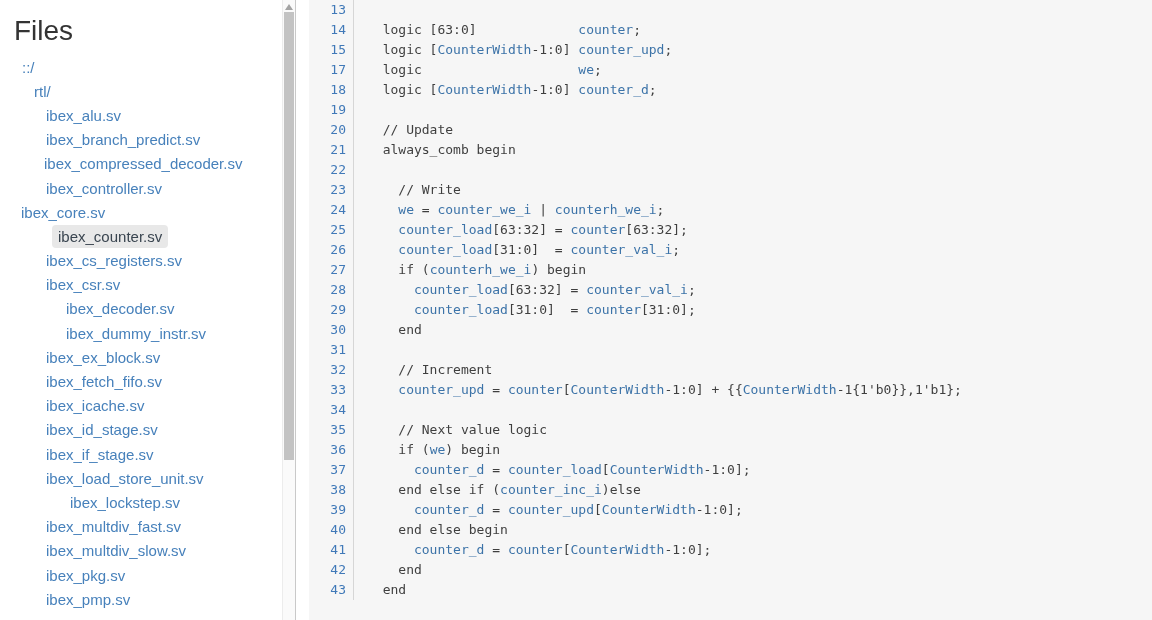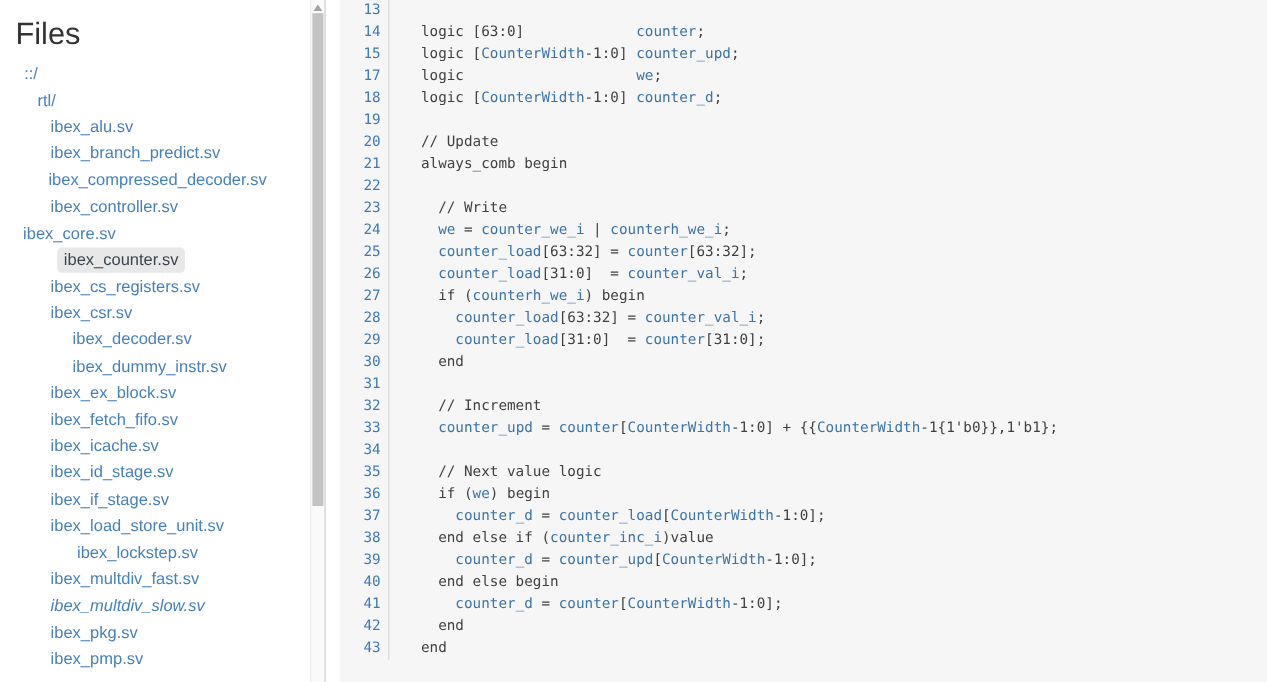--- a/index.html
+++ b/index.html
@@ -100,21 +100,21 @@
       </div>
       <div class="tree-row" style="padding-left: 46px;">
         <span class="tree-link">ibex_load_store_unit.sv</span>
       </div>
       <div class="tree-row" style="padding-left: 70px;">
         <span class="tree-link">ibex_lockstep.sv</span>
       </div>
       <div class="tree-row" style="padding-left: 46px;">
         <span class="tree-link">ibex_multdiv_fast.sv</span>
       </div>
-      <div class="tree-row" style="padding-left: 46px; font-style: italic;">
+      <div class="tree-row" style="padding-left: 46px;">
         <span class="tree-link">ibex_multdiv_slow.sv</span>
       </div>
       <div class="tree-row" style="padding-left: 46px;">
         <span class="tree-link">ibex_pkg.sv</span>
       </div>
       <div class="tree-row" style="padding-left: 46px;">
         <span class="tree-link">ibex_pmp.sv</span>
       </div>
     </div>
 </div>
@@ -217,21 +217,21 @@
       <div class="line">
         <span class="ln">36</span>
         <span class="lc"><span class="p">    if (</span><span class="id">we</span><span class="p">) begin</span></span>
       </div>
       <div class="line">
         <span class="ln">37</span>
         <span class="lc"><span class="p">      </span><span class="id">counter_d</span><span class="p"> = </span><span class="id">counter_load</span><span class="p">[</span><span class="id">CounterWidth</span><span class="p">-1:0];</span></span>
       </div>
       <div class="line">
         <span class="ln">38</span>
-        <span class="lc"><span class="p">    end else if (</span><span class="id">counter_inc_i</span><span class="p">)value</span></span>
+        <span class="lc"><span class="p">    end else if (</span><span class="id">counter_inc_i</span><span class="p">)else</span></span>
       </div>
       <div class="line">
         <span class="ln">39</span>
         <span class="lc"><span class="p">      </span><span class="id">counter_d</span><span class="p"> = </span><span class="id">counter_upd</span><span class="p">[</span><span class="id">CounterWidth</span><span class="p">-1:0];</span></span>
       </div>
       <div class="line">
         <span class="ln">40</span>
         <span class="lc"><span class="p">    end else begin</span></span>
       </div>
       <div class="line">

